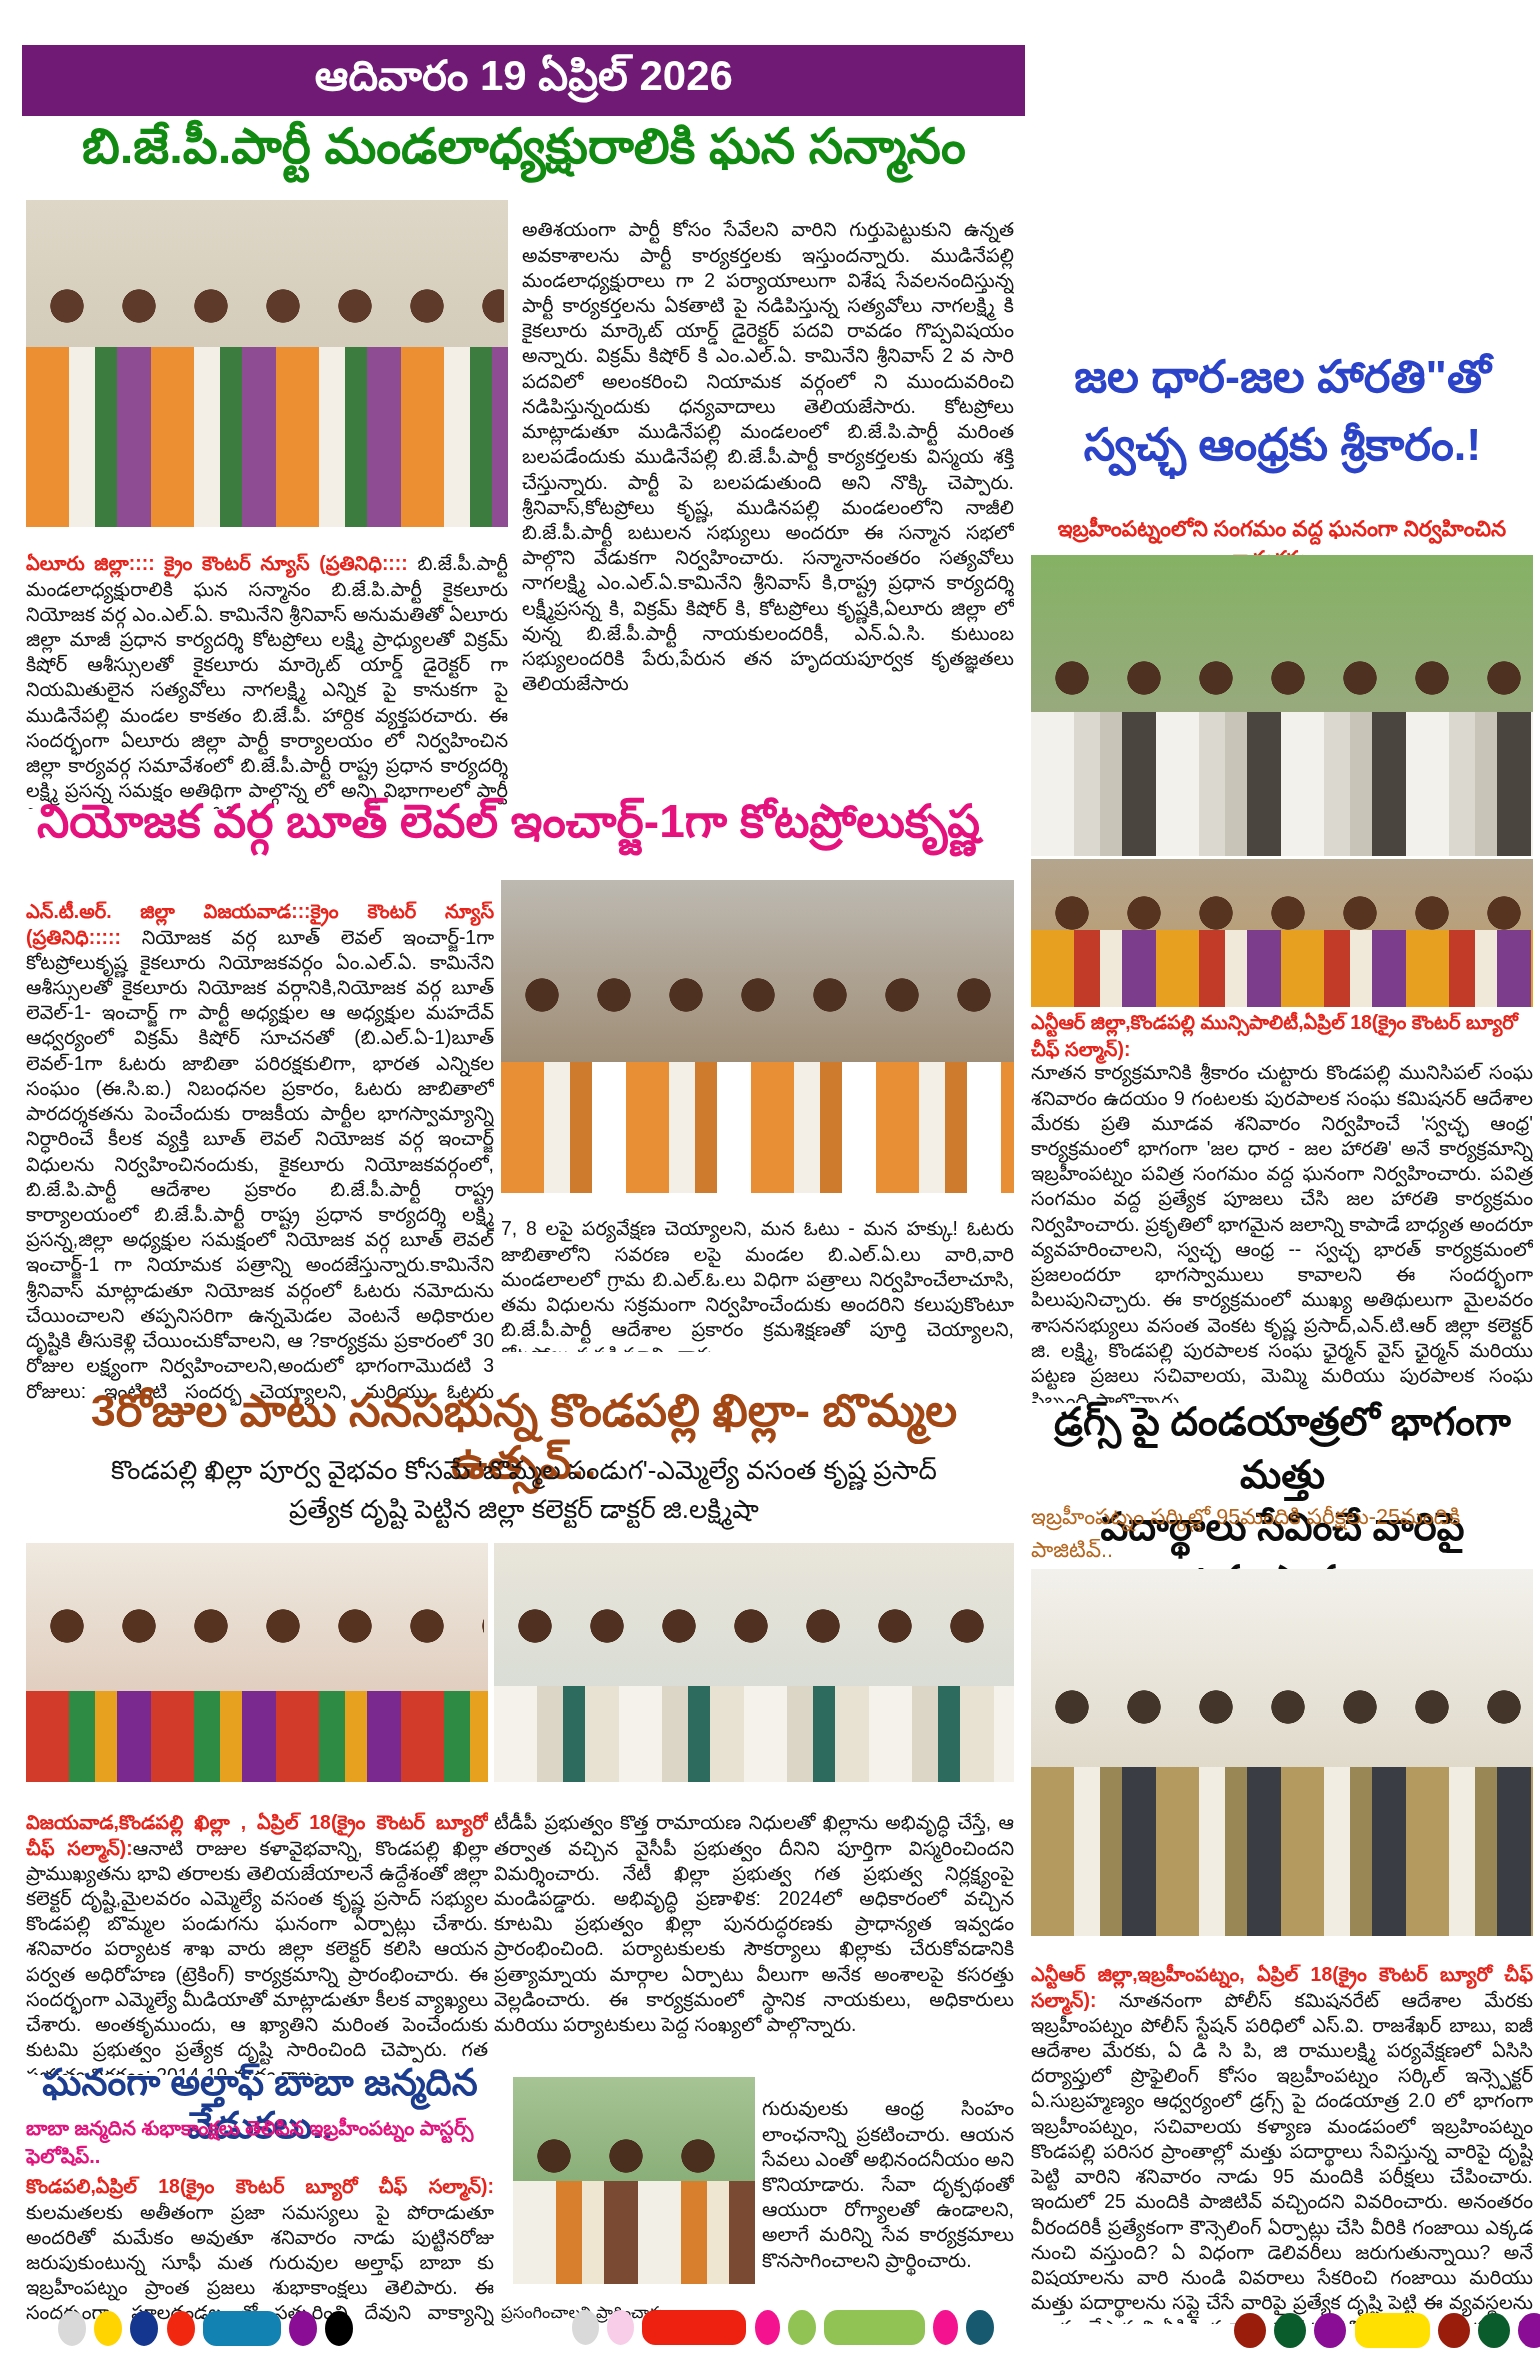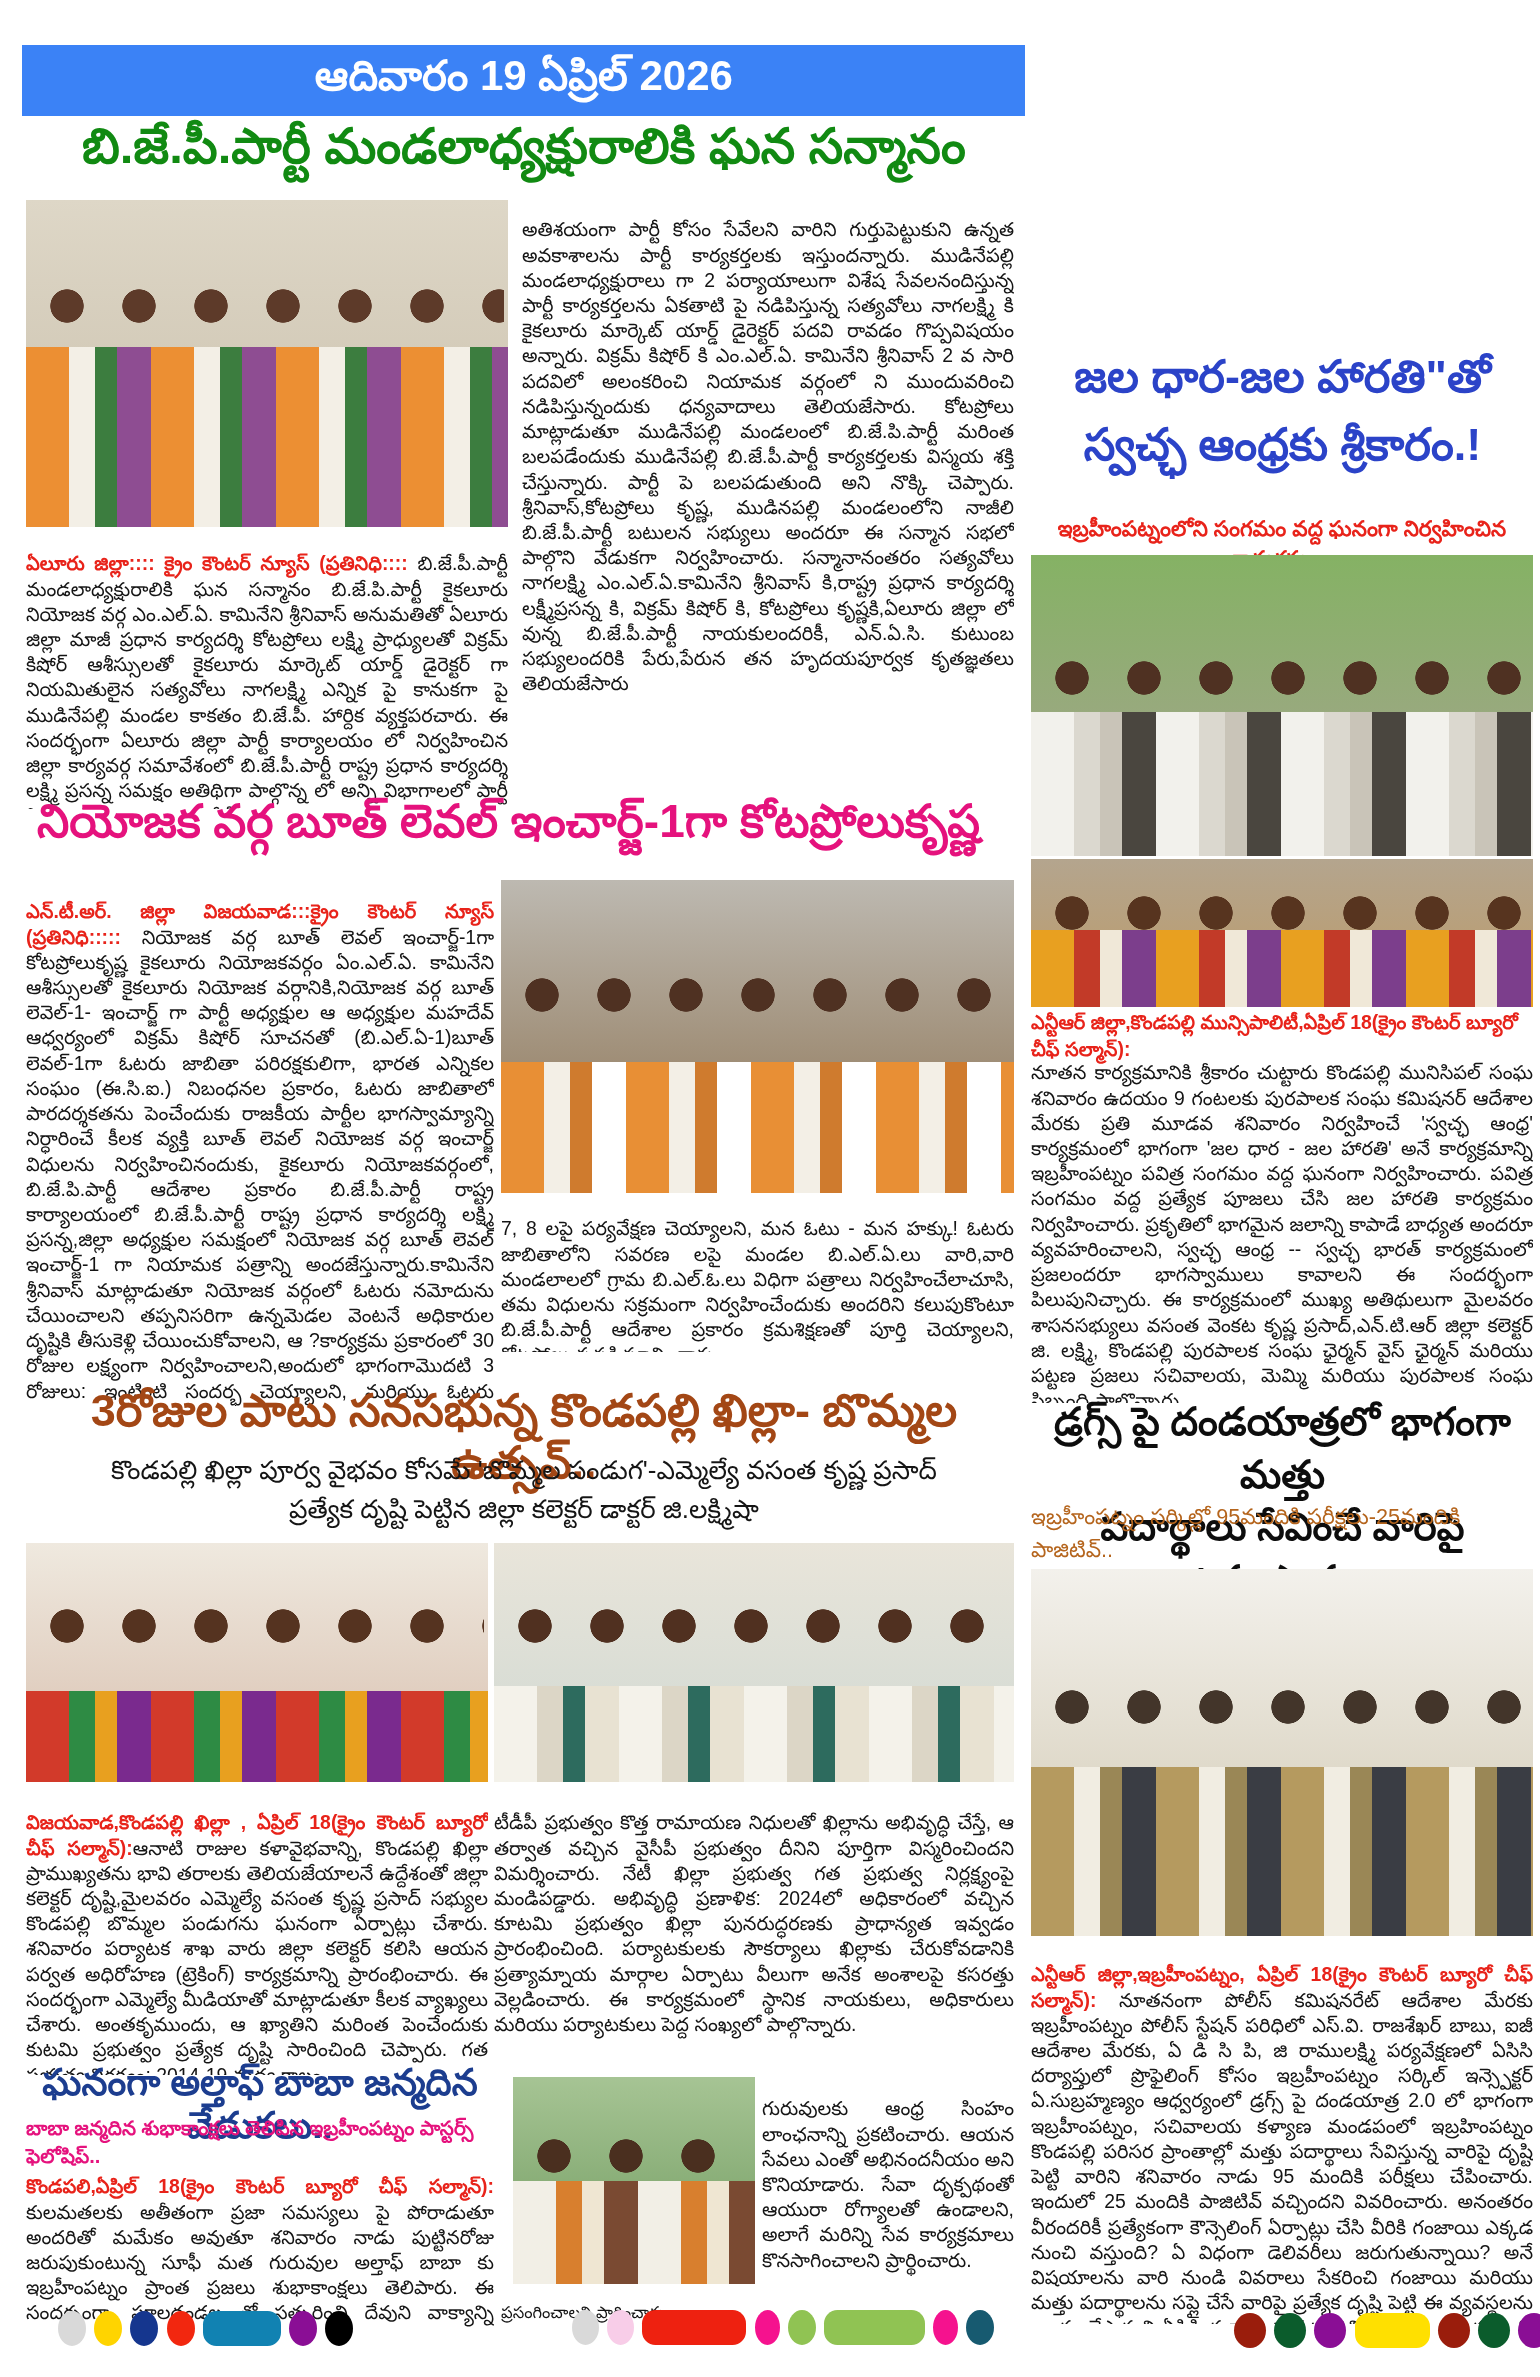--- a/index.html
+++ b/index.html
@@ -1,20 +1,20 @@
 <!DOCTYPE html>
 <html style="font-size:12px"><head>
 <meta charset="utf-8">
 <style>
   html,body{margin:0;padding:0;background:#fff}
   #page{position:relative;width:1541px;height:2377px;background:#fff;overflow:hidden;
         font-family:"Liberation Sans","DejaVu Sans",sans-serif;color:#111}
   .abs{position:absolute}
   
-  .datebar{left:22.4px;top:45px;width:1003px;height:71px;background:#3b82f6;color:#fff;
+  .datebar{left:22.4px;top:45px;width:1003px;height:71px;background:#701a75;color:#fff;
            font-weight:bold;font-size:42px;display:flex;align-items:center;justify-content:center}
   .logo{left:1031px;top:39px;width:502px;height:297px;background:#f8f32b}
   .logo-inner{position:absolute;left:16.4px;top:15px;right:16.4px;bottom:12px;
       background:linear-gradient(180deg,#c2cf9a 0%,#9cb878 34%,#d6dcae 55%,#b9c98e 70%,#8fae6f 100%)}
   .logo-row1{position:absolute;left:0;right:0;top:19.4px;display:flex;align-items:center;justify-content:center;gap:15px;
       font-weight:bold;font-size:69px;color:#e2180f;line-height:1}
   .logo-city{position:absolute;left:0;right:0;top:146px;text-align:center;font-weight:bold;font-size:83px;color:#2b43c8;line-height:1.2}
   .outline-w{text-shadow:-3px 0 0 #fff,3px 0 0 #fff,0 -3px 0 #fff,0 3px 0 #fff,-2.2px -2.2px 0 #fff,2.2px 2.2px 0 #fff,-2.2px 2.2px 0 #fff,2.2px -2.2px 0 #fff}
   .crosshair{position:relative;display:inline-block;width:61px;height:61px;border-radius:50%;
       background:radial-gradient(circle at 50% 50%,#dff0fa 0 9.7px,#2e7fd0 10.4px 100%);

